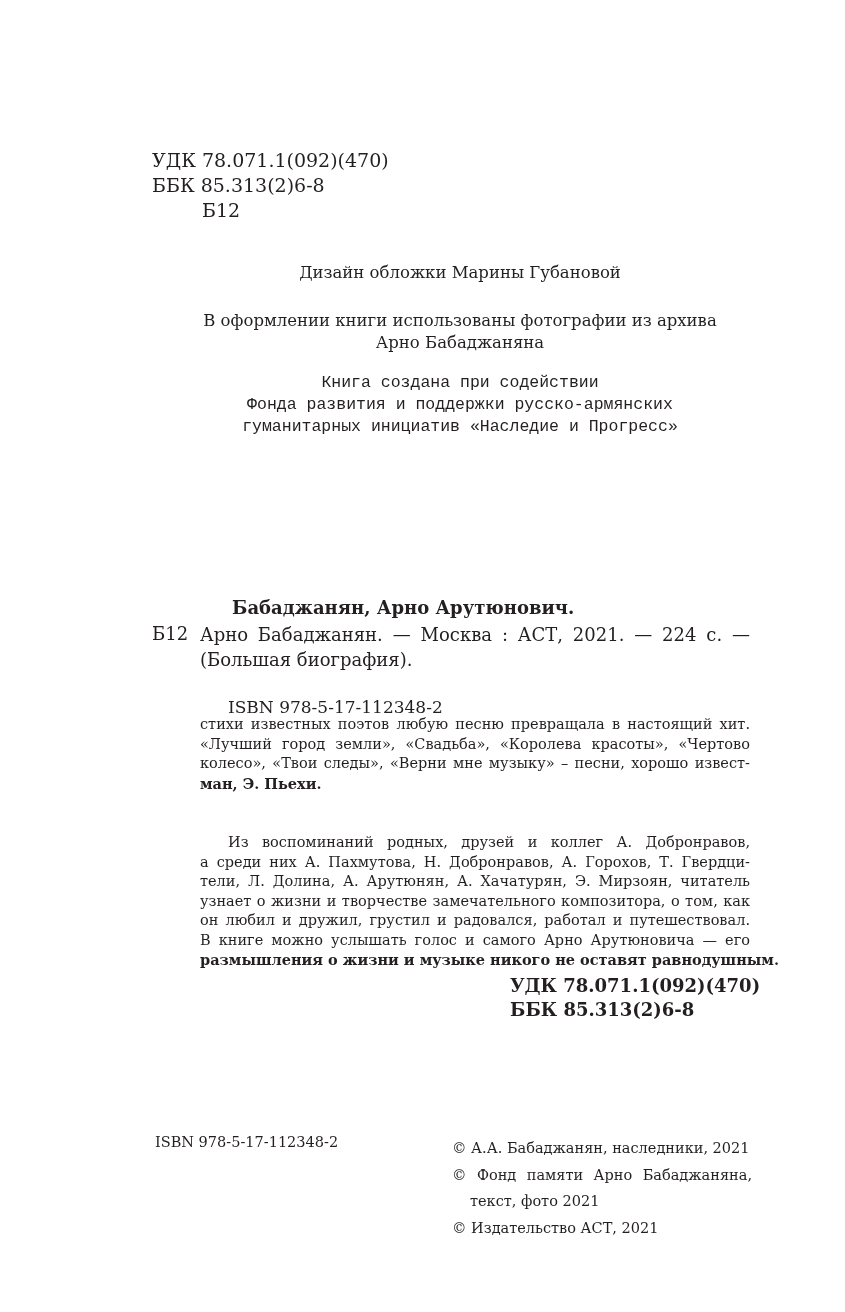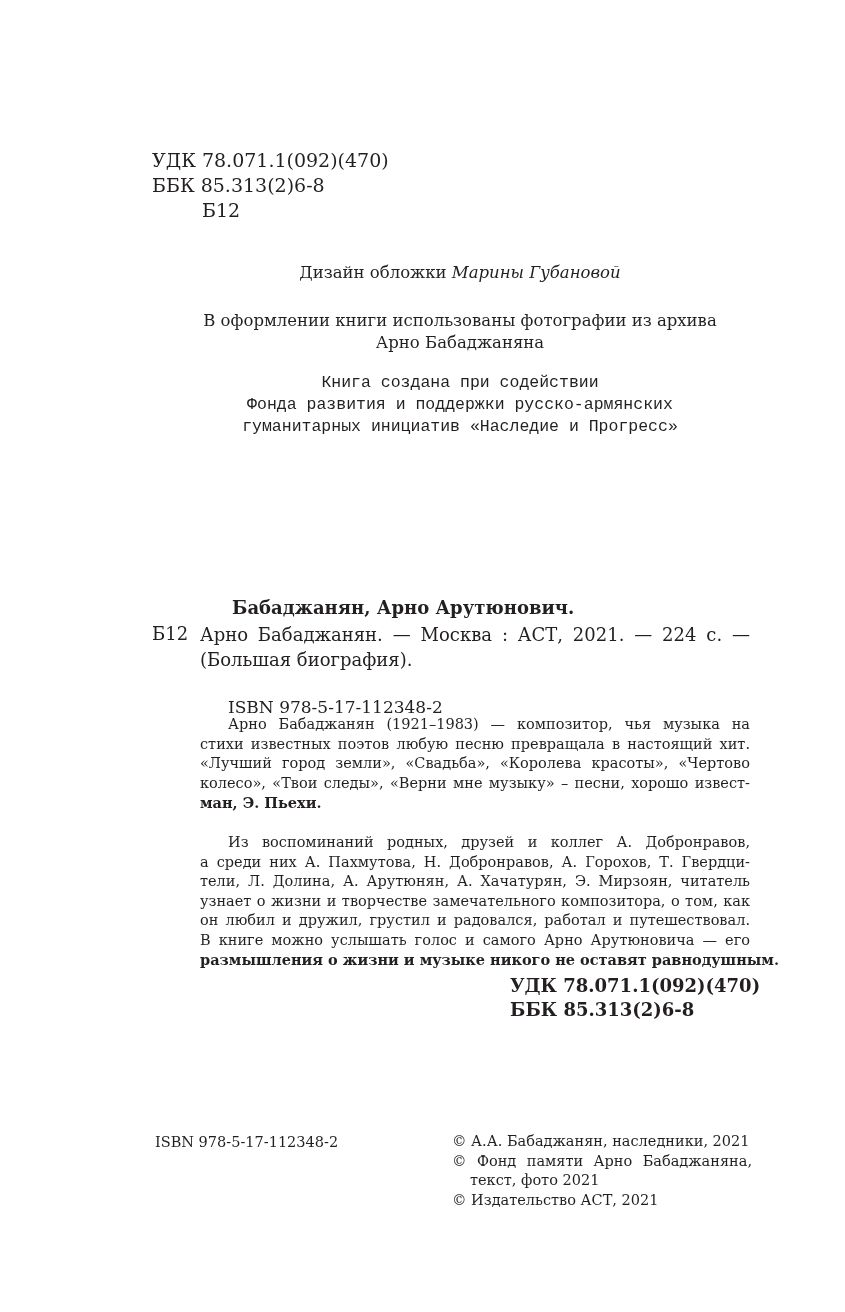--- a/index.html
+++ b/index.html
@@ -2,21 +2,21 @@
 <html><head>
 <meta charset="utf-8">
 <style>
   html, body { margin: 0; padding: 0; background: #ffffff; }
   body {
     width: 845px; height: 1312px; position: relative; overflow: hidden;
     font-family: "DejaVu Serif", "Liberation Serif", serif;
     color: #231f20;
   }
   .abs { position: absolute; white-space: nowrap; }
-  .ital { font-style: italic; }
+  .ital { }
 
   .class-block { left: 152px; top: 148px; font-size: 19px; line-height: 25px; }
   .class-block .b12 { padding-left: 50px; }
 
   .credits { left: 180px; width: 560px; text-align: center; font-size: 16.5px; line-height: 22px; }
 
   .card-author { left: 200px; top: 596px; font-size: 18px; line-height: 24px; font-weight: bold; margin-left: 32px; }
   .card-cipher { left: 152px; top: 622px; font-size: 18px; line-height: 24px; }
   .card-body { left: 200px; top: 622px; width: 550px; font-size: 18px; line-height: 25px; white-space: normal; }
   .card-body .ln { display: block; text-align: justify; text-align-last: justify; }
@@ -26,21 +26,21 @@
 
   .annotation { left: 200px; width: 550px; font-size: 14.5px; line-height: 19.5px; }
   .annotation .ln { display: block; text-align: justify; text-align-last: justify; white-space: nowrap; }
   .annotation .ln.last { text-align-last: left; font-weight: bold; }
   .annotation .indent { padding-left: 28px; }
 
   .class-bottom { left: 510px; top: 974px; font-size: 18px; line-height: 24px; font-weight: bold; }
 
   .footer-isbn { left: 155px; top: 1132px; font-size: 14.5px; line-height: 20px; }
   .copyrights { left: 452px; top: 1132px; width: 300px; font-size: 14.5px; line-height: 19.5px; }
-  .copyrights .ln { display: block; }
+  .copyrights .ln { display: block; margin-top: 7px; }
   .copyrights .just { text-align: justify; text-align-last: justify; }
   .copyrights .cont { padding-left: 18px; }
 </style>
 </head>
 <body>
 
 <div class="abs class-block">
   <div>УДК 78.071.1(092)(470)</div>
   <div>ББК 85.313(2)6-8</div>
   <div class="b12">Б12</div>
@@ -63,21 +63,20 @@
 
 <div class="abs card-author">Бабаджанян, Арно Арутюнович.</div>
 <div class="abs card-cipher">Б12</div>
 <div class="abs card-body">
   <span class="ln">Арно Бабаджанян. — Москва : АСТ, 2021. — 224 с. —</span>
   <span class="ln last">(Большая биография).</span>
 </div>
 <div class="abs card-isbn">ISBN 978-5-17-112348-2</div>
 
 <div class="abs annotation" style="top:715px;">
-  <span class="ln indent">Арно Бабаджанян (1921–1983) — композитор, чья музыка на</span>
   <span class="ln">стихи известных поэтов любую песню превращала в настоящий хит.</span>
   <span class="ln">«Лучший город земли», «Свадьба», «Королева красоты», «Чертово</span>
   <span class="ln">колесо», «Твои следы», «Верни мне музыку» – песни, хорошо извест-</span>
   <span class="ln last">ман, Э. Пьехи.</span>
 </div>
 
 <div class="abs annotation" style="top:833px;">
   <span class="ln indent">Из воспоминаний родных, друзей и коллег А. Добронравов,</span>
   <span class="ln">а среди них А. Пахмутова, Н. Добронравов, А. Горохов, Т. Гвердци-</span>
   <span class="ln">тели, Л. Долина, А. Арутюнян, А. Хачатурян, Э. Мирзоян, читатель</span>

